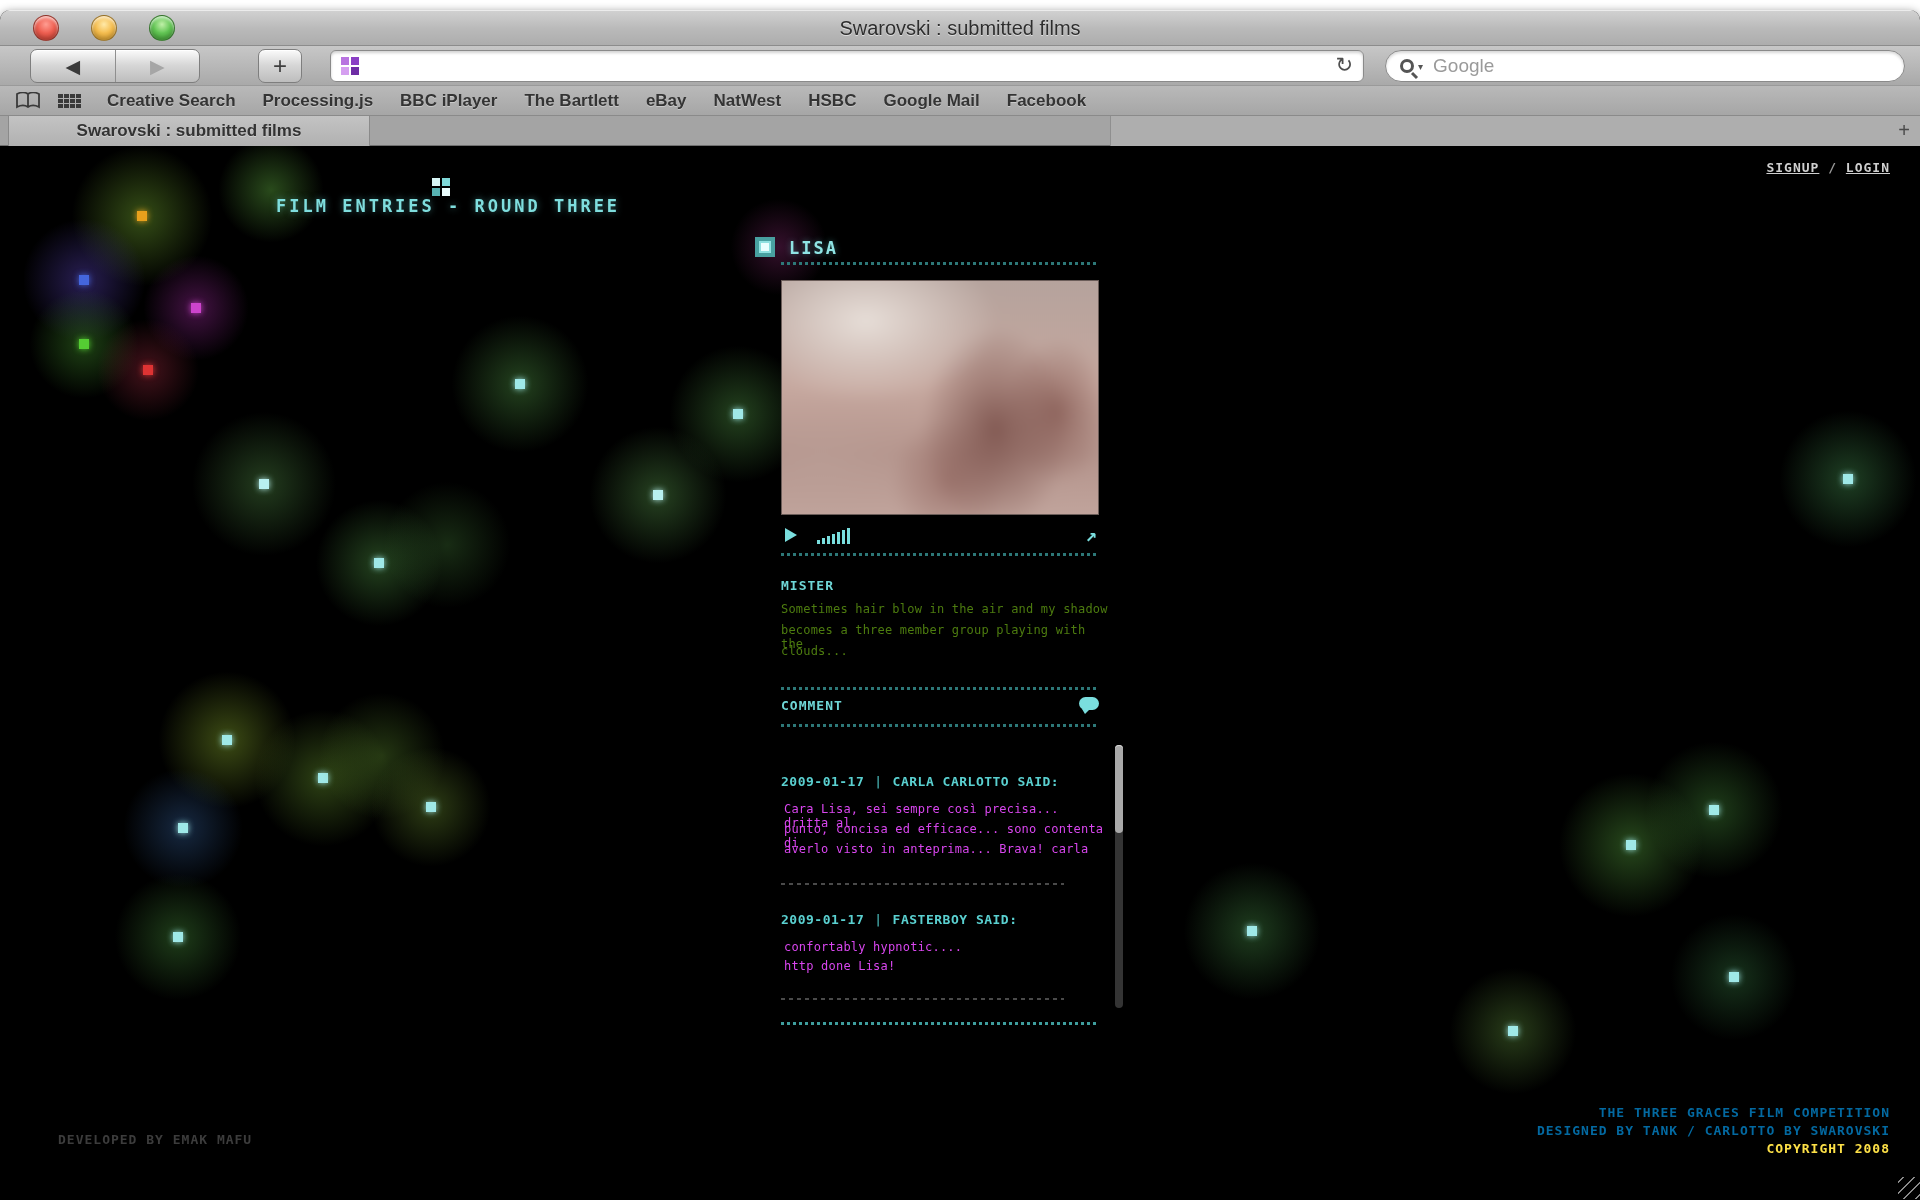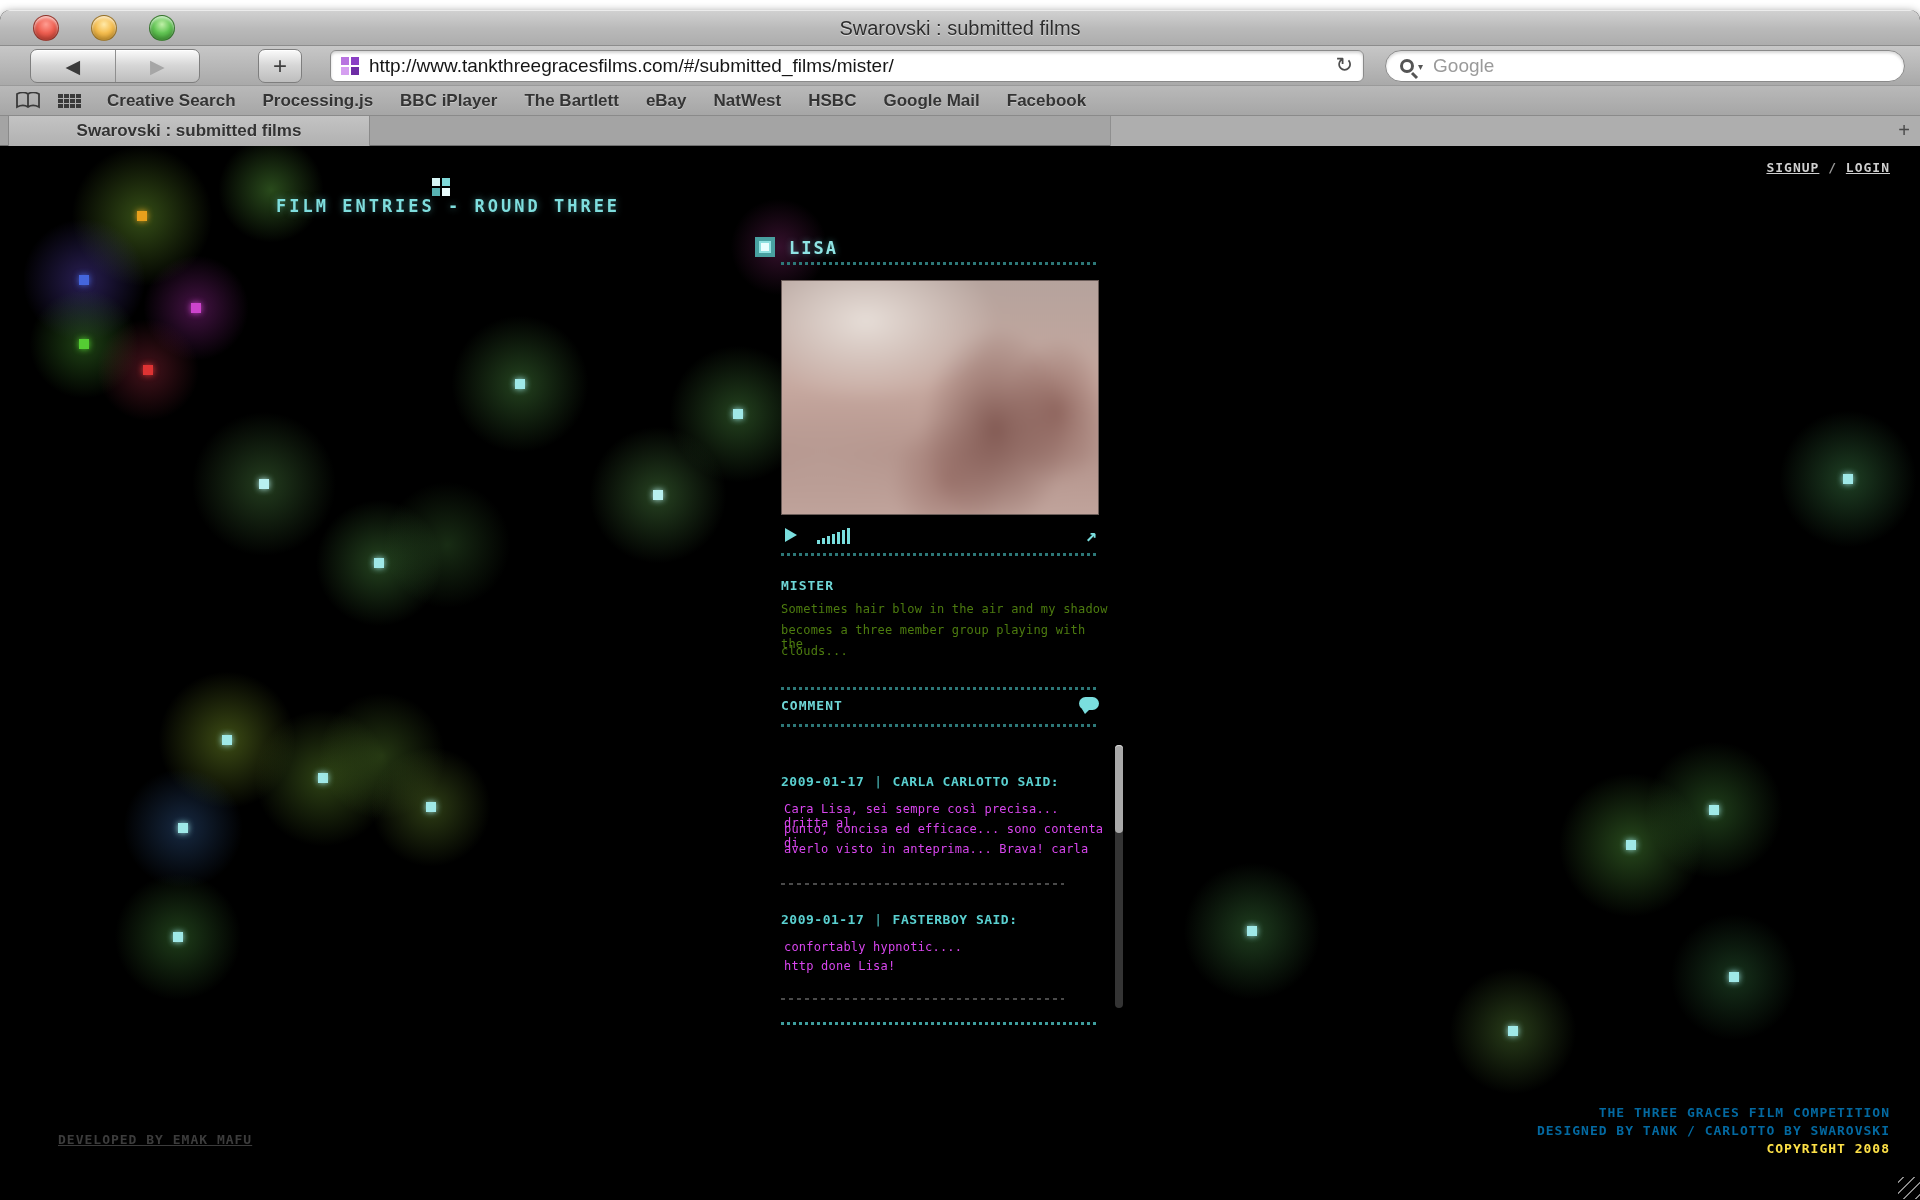--- a/index.html
+++ b/index.html
@@ -149,21 +149,21 @@
 
   .c-header { position:absolute; left:757px; font-size:13px; font-weight:bold; letter-spacing:.5px; color:#5ad0d0; }
   .c-header .bar { color:#3f9e9e; padding:0 10px; }
   .c-line { position:absolute; left:760px; width:320px; font-size:12px; color:#d946ef; letter-spacing:.2px; }
 
   .scroll-track { position:absolute; left:1091px; top:599px; width:8px; height:263px; background:#343434; border-radius:4px; }
   .scroll-thumb { position:absolute; left:0; top:0; width:8px; height:88px; background:#a9a9a9; border-radius:4px;
                   box-shadow:inset 0 1px 0 #d6d6d6; }
 
   .footer-left { position:absolute; left:34px; top:986px; font-size:13px; font-weight:bold;
-                 letter-spacing:1px; color:#3c3c3c;text-decoration:underline; }
+                 letter-spacing:1px; color:#3c3c3c; }
   .footer-right { position:absolute; right:30px; top:958px; text-align:right; font-size:13px;
                   font-weight:bold; letter-spacing:1px; line-height:18px; }
   .footer-right .l1, .footer-right .l2 { color:#0369a1; }
   .footer-right .l3 { color:#fde047; }
 
   .resize-grip { position:absolute; right:0; bottom:0; width:22px; height:22px;
                  background:repeating-linear-gradient(135deg, transparent 0 3px, #8a8a8a 3px 4.5px, transparent 4.5px 8px); }
 </style>
 </head>
 <body>
@@ -186,21 +186,20 @@
     </div>
     <div class="cap-btn add-btn">+</div>
 
     <div class="url-field">
       <span class="favicon">
           <i></i>
           <i></i>
           <i></i>
           <i></i>
         </span>
-      <span class="url-text">http://www.tankthreegracesfilms.com/#/submitted_films/mister/</span>
       <span class="reload">↻</span>
     </div>
 
     <div class="search-field">
       <span class="mag"></span>
       <span class="mag-caret">▾</span>
       <span class="search-placeholder">Google</span>
     </div>
   </div>
 

